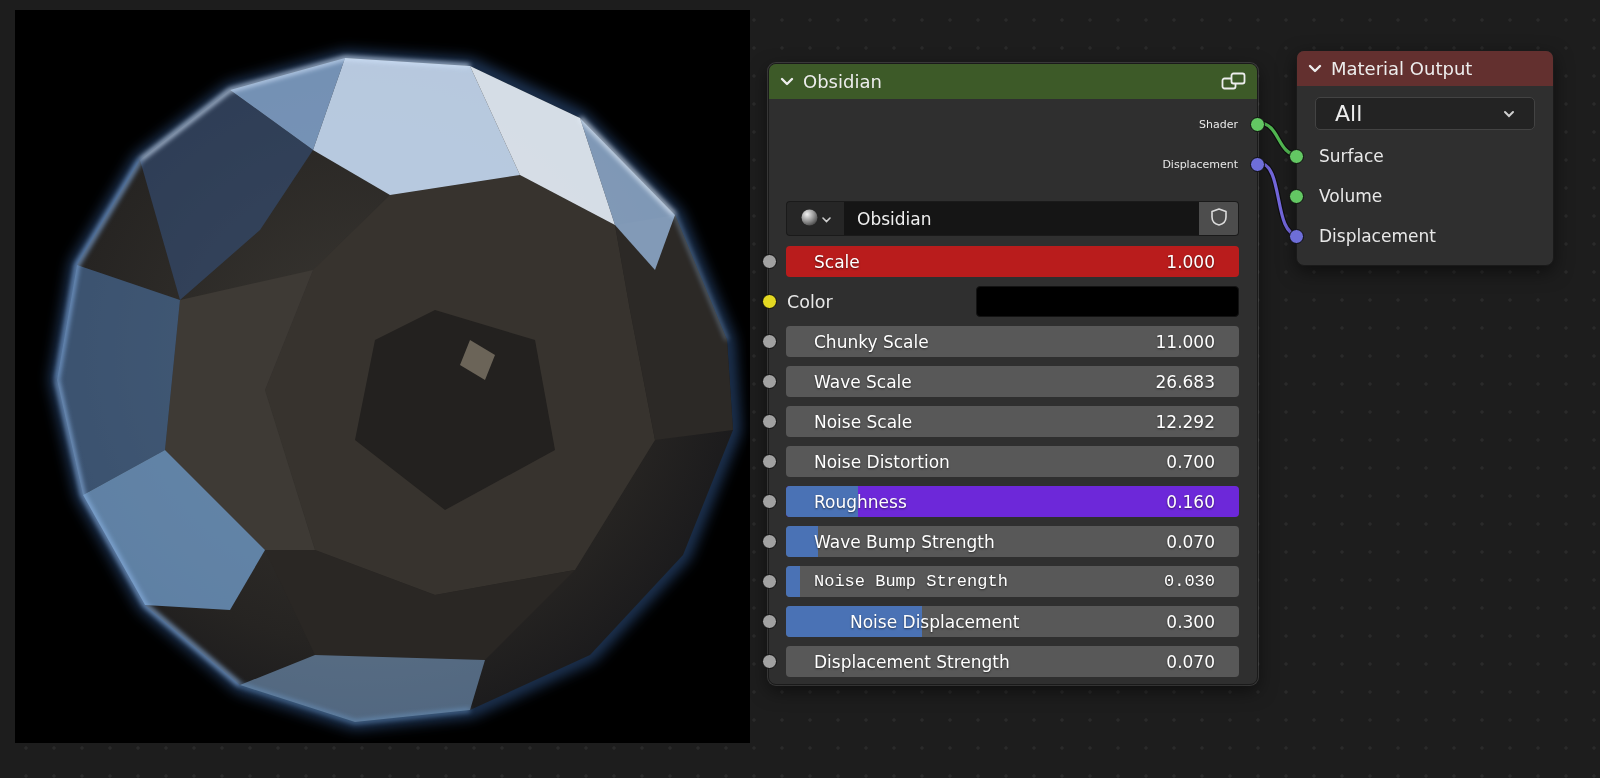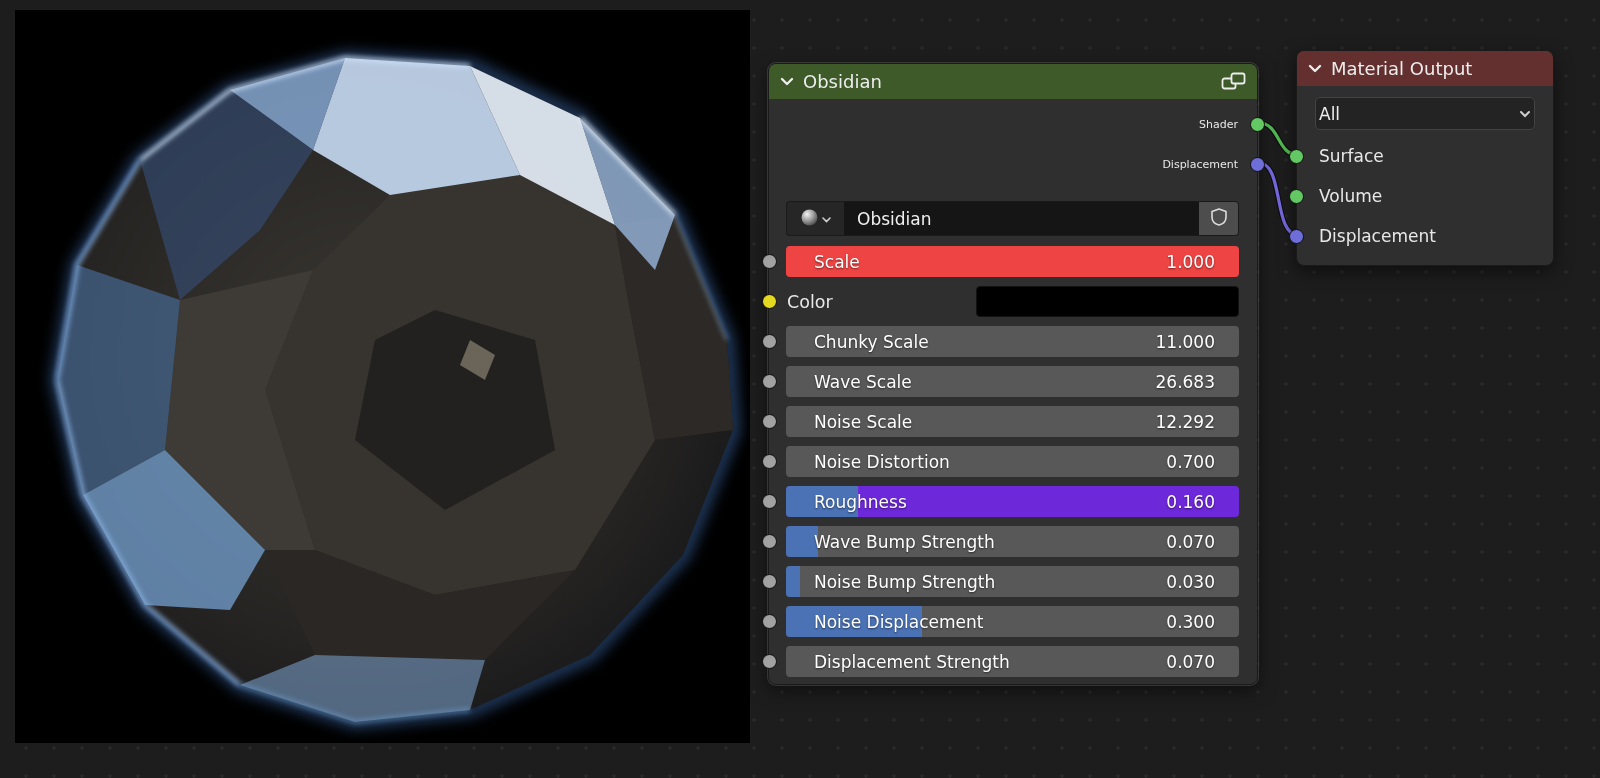--- a/index.html
+++ b/index.html
@@ -89,21 +89,21 @@
   .color-label { position:absolute; left:1px; top:50%; transform:translateY(-50%);
     color:#e8e8e8; font-size:17.5px;text-align:center; }
   .color-swatch { position:absolute; left:190px; right:0; top:0; bottom:0;
     border-radius:4px; border:1px solid #131313; cursor:pointer; }
 
   
   .output-node { left:1296px; top:50px; width:258px; height:216px; }
   .target-select {
     position:absolute; left:18px; right:18px; top:46px; height:33px;
     background:#232323; border:1px solid #434343; border-radius:5px;
-    display:flex; align-items:center; padding:0 3px; color:#ededed; font-size:17px;
+    display:flex; align-items:center; padding:0 19px; color:#ededed; font-size:22px;
     cursor:pointer;
   }
   .sel-chev { margin-left:auto; display:flex; align-items:center; }
   .mo-label { position:absolute; left:22px; transform:translateY(-50%);
     color:#e8e8e8; font-size:17px; white-space:nowrap; }
   .mo-label.s { top:105px; } .mo-label.v { top:145px; } .mo-label.d { top:185px; }
   .mo-sock { left:-8px; }
   .mo-sock.s { top:98px; } .mo-sock.v { top:138px; } .mo-sock.d { top:178px; }
 </style>
 </head>
@@ -206,21 +206,21 @@
           <svg width="16" height="18" viewBox="0 0 16 18">
             <path d="M8 1 L15 3.5 V9 C15 13 12 16 8 17 C4 16 1 13 1 9 V3.5 Z" fill="none" stroke="#dcdcdc" stroke-width="1.6" stroke-linejoin="round"></path>
           </svg>
         </span>
       </button>
     </div>
 
     <div class="input-rows">
         <div class="input-row">
           <span class="socket" style="background: rgb(161, 161, 161);"></span>
-          <div class="slider" style="background: #ef4444;">
+          <div class="slider" style="background: #b91c1c;">
             <div class="slider-fill" style="width: 0%; background: rgb(74, 114, 181);"></div>
             <span class="slider-label">Scale</span>
             <span class="slider-value">1.000</span>
           </div>
         </div>
         <div class="input-row">
           <span class="socket" style="background: rgb(227, 216, 34);"></span>
           <span class="color-label">Color</span>
           <div class="color-swatch" style="background: rgb(0, 0, 0);"></div>
         </div>
@@ -267,29 +267,29 @@
         <div class="input-row">
           <span class="socket" style="background: rgb(161, 161, 161);"></span>
           <div class="slider" style="background: rgb(88, 88, 88);">
             <div class="slider-fill" style="width: 7%; background: rgb(74, 114, 181);"></div>
             <span class="slider-label">Wave Bump Strength</span>
             <span class="slider-value">0.070</span>
           </div>
         </div>
         <div class="input-row">
           <span class="socket" style="background: rgb(161, 161, 161);"></span>
-          <div class="slider" style="background: rgb(88, 88, 88);">
+          <div class="slider" style="background: rgb(88, 88, 88); font-family: Liberation Mono, monospace;">
             <div class="slider-fill" style="width: 3%; background: rgb(74, 114, 181);"></div>
             <span class="slider-label">Noise Bump Strength</span>
             <span class="slider-value">0.030</span>
           </div>
         </div>
         <div class="input-row">
           <span class="socket" style="background: rgb(161, 161, 161);"></span>
-          <div class="slider" style="background: rgb(88, 88, 88);">
+          <div class="slider" style="background: rgb(88, 88, 88); padding-left: 36px;">
             <div class="slider-fill" style="width: 30%; background: rgb(74, 114, 181);"></div>
             <span class="slider-label">Noise Displacement</span>
             <span class="slider-value">0.300</span>
           </div>
         </div>
         <div class="input-row">
           <span class="socket" style="background: rgb(161, 161, 161);"></span>
           <div class="slider" style="background: rgb(88, 88, 88);">
             <div class="slider-fill" style="width: 0%; background: rgb(74, 114, 181);"></div>
             <span class="slider-label">Displacement Strength</span>

